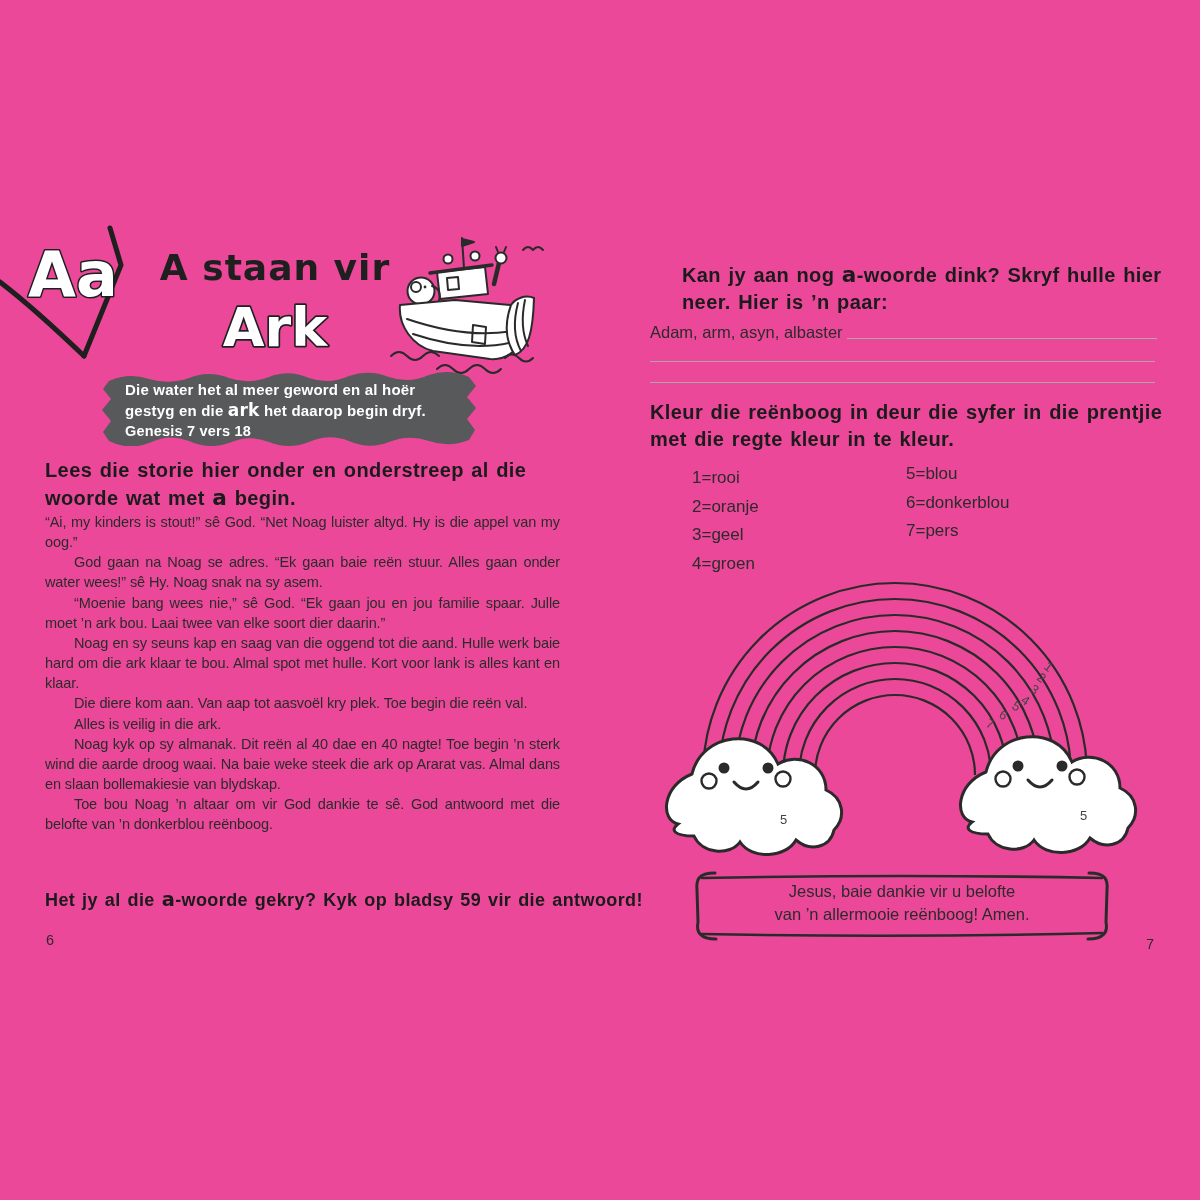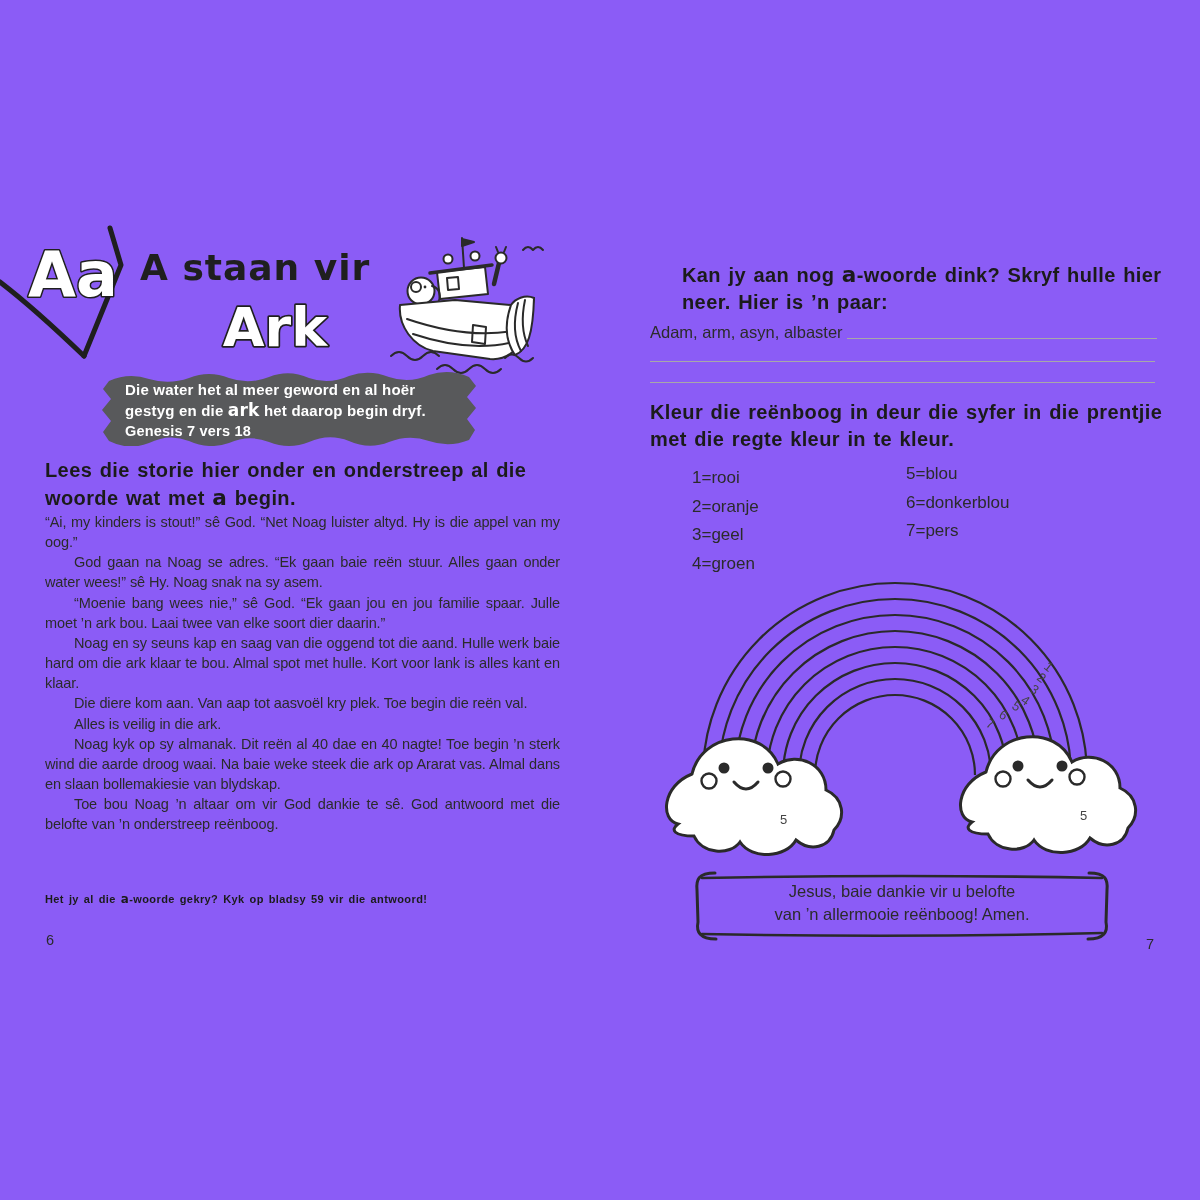--- a/index.html
+++ b/index.html
@@ -1,16 +1,16 @@
 <!DOCTYPE html>
 <html><head>
 <meta charset="utf-8">
 <style>
   html,body{margin:0;padding:0;background:#fff;}
-  .canvas{position:relative;width:1200px;height:1200px;background:#8b5cf6;overflow:hidden;
+  .canvas{position:relative;width:1200px;height:1200px;background:#ec4899;overflow:hidden;
           font-family:"Liberation Sans",sans-serif;color:#1f1f1f;}
   .abs{position:absolute;}
   
   .h-display{font-family:"DejaVu Sans",sans-serif;font-weight:bold;}
   .heading{font-family:"Liberation Sans",sans-serif;font-weight:bold;font-size:20px;
            line-height:27px;letter-spacing:.4px;word-spacing:1.5px;color:#1b1b1b;}
   .bubble-a{font-family:"DejaVu Sans",sans-serif;font-weight:900;font-size:1.08em;}
   
   .story{width:515px;font-size:14.5px;line-height:20.15px;letter-spacing:-.1px;
          text-align:justify;color:#2b2b2b;}
@@ -38,21 +38,21 @@
 <body>
 
 <div class="canvas">
 
   <svg class="abs" style="left:0;top:222px;" width="140" height="150" viewBox="0 0 140 150">
     <path d="M 110 6 L 121 43 L 84 134" fill="none" stroke="#1f1f1f" stroke-width="5" stroke-linecap="round" stroke-linejoin="round"></path>
     <path d="M 0 60 Q 34 86 84 134" fill="none" stroke="#1f1f1f" stroke-width="5" stroke-linecap="round"></path>
     <text x="28" y="74" font-family="DejaVu Sans, sans-serif" font-weight="bold" font-size="62" fill="#ffffff" stroke="#1f1f1f" stroke-width="3" paint-order="stroke" stroke-linejoin="round">Aa</text>
   </svg>
 
-  <div class="abs h-display" style="left:140px;top:247px;width:270px;font-size:36px;letter-spacing:1px;">A staan vir</div>
+  <div class="abs h-display" style="left:140px;top:247px;width:270px;text-align:center;font-size:36px;letter-spacing:1px;">A staan vir</div>
   <svg class="abs" style="left:140px;top:288px;" width="270" height="76" viewBox="0 0 270 76">
     <text x="135" y="58" text-anchor="middle" font-family="DejaVu Sans, sans-serif" font-weight="bold" font-size="54" fill="#ffffff" stroke="#1f1f1f" stroke-width="3.4" paint-order="stroke" stroke-linejoin="round">Ark</text>
   </svg>
 
   <svg class="abs" style="left:385px;top:230px;" width="162" height="155" viewBox="0 0 162 155">
     <g stroke="#2a2a2a" stroke-width="2" fill="#ffffff" stroke-linecap="round" stroke-linejoin="round">
 
       <path d="M 6 126 q 8 -8 16 0 q 8 8 16 0 q 8 -8 16 0" fill="none"></path>
       <path d="M 52 139 q 8 -8 16 0 q 8 8 16 0 q 8 -8 16 0 q 8 8 16 0" fill="none"></path>
       <path d="M 120 128 q 7 -7 14 0 q 7 7 14 0" fill="none"></path>
@@ -106,24 +106,24 @@
   <div class="abs heading" style="left:45px;top:457px;width:515px;"><span>Lees die storie hier onder en onderstreep al die woorde wat met </span><span class="bubble-a">a</span><span> begin.</span></div>
 
   <div class="abs story" style="left:45px;top:512px;">
     <p>“Ai, my kinders is stout!” sê God. “Net Noag luister altyd. Hy is die appel van my oog.”</p>
     <p class="indent">God gaan na Noag se adres. “Ek gaan baie reën stuur. Alles gaan onder water wees!” sê Hy. Noag snak na sy asem.</p>
     <p class="indent">“Moenie bang wees nie,” sê God. “Ek gaan jou en jou familie spaar. Julle moet ’n ark bou. Laai twee van elke soort dier daarin.”</p>
     <p class="indent">Noag en sy seuns kap en saag van die oggend tot die aand. Hulle werk baie hard om die ark klaar te bou. Almal spot met hulle. Kort voor lank is alles kant en klaar.</p>
     <p class="indent">Die diere kom aan. Van aap tot aasvoël kry plek. Toe begin die reën val.</p>
     <p class="indent">Alles is veilig in die ark.</p>
     <p class="indent">Noag kyk op sy almanak. Dit reën al 40 dae en 40 nagte! Toe begin ’n sterk wind die aarde droog waai. Na baie weke steek die ark op Ararat vas. Almal dans en slaan bollemakiesie van blydskap.</p>
-    <p class="indent">Toe bou Noag ’n altaar om vir God dankie te sê. God antwoord met die belofte van ’n onderstreep reënboog.</p>
-  </div>
-
-  <div class="abs heading" style="left:45px;top:886px;font-size:11px;white-space:nowrap;"><span>Het jy al die </span><span class="bubble-a">a</span><span>-woorde gekry? Kyk op bladsy 59 vir die antwoord!</span></div>
+    <p class="indent">Toe bou Noag ’n altaar om vir God dankie te sê. God antwoord met die belofte van ’n donkerblou reënboog.</p>
+  </div>
+
+  <div class="abs heading" style="left:45px;top:886px;font-size:18px;white-space:nowrap;"><span>Het jy al die </span><span class="bubble-a">a</span><span>-woorde gekry? Kyk op bladsy 59 vir die antwoord!</span></div>
 
   <div class="abs pagenum" style="left:46px;top:932px;">6</div>
 
   <div class="abs heading" style="left:682px;top:261px;width:515px;"><span>Kan jy aan nog </span><span class="bubble-a">a</span><span>-woorde dink? Skryf hulle hier neer. Hier is ’n paar:</span></div>
 
   <div class="abs examples-row" style="left:650px;top:323px;">
     <span class="txt">Adam, arm, asyn, albaster</span>
     <div class="rule"></div>
   </div>
   <div class="abs rule" style="left:650px;top:361px;width:505px;"></div>

